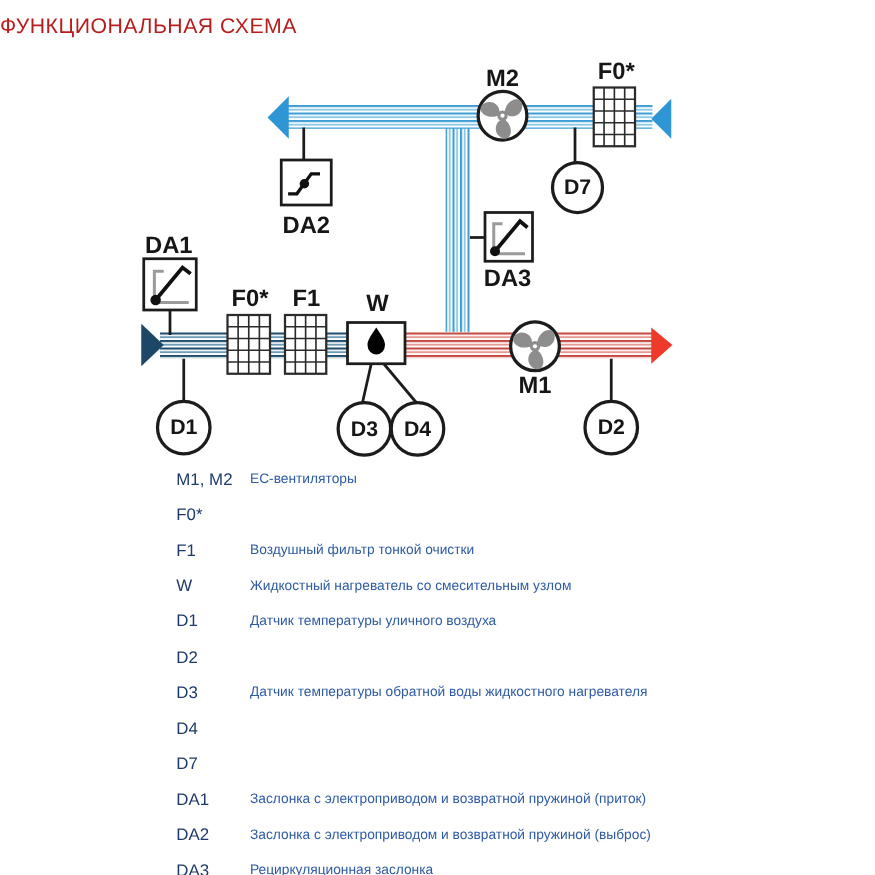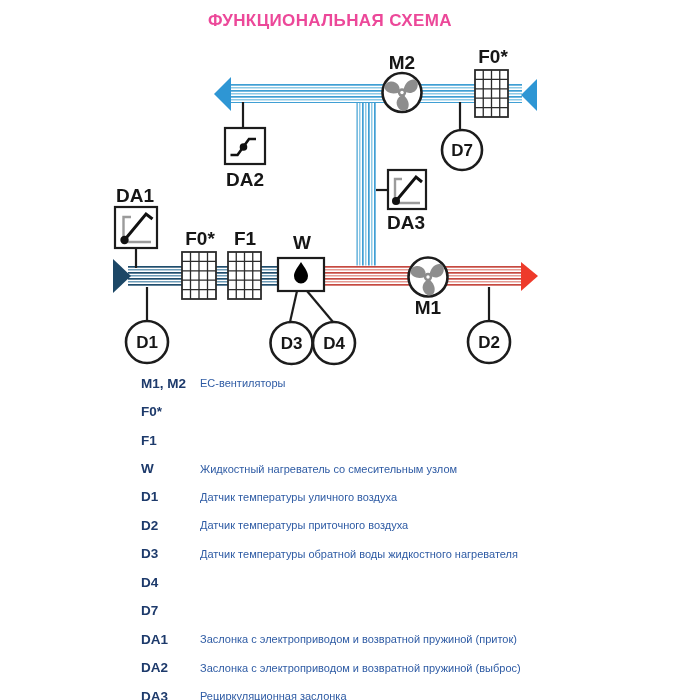--- a/index.html
+++ b/index.html
@@ -1,27 +1,27 @@
 <!DOCTYPE html>
 <html><head>
 <meta charset="utf-8">
 <style>
   html,body{margin:0;padding:0;background:#ffffff;}
   body{width:700px;height:700px;position:relative;overflow:hidden;
        font-family:"Liberation Sans",sans-serif;}
-  .title{position:absolute;left:0;top:11px;width:660px;text-align:center;
-         font-size:17px;font-weight:bold;letter-spacing:.4px;color:#ec4899;}
+  .title{position:absolute;left:0;top:11px;width:660px;
+         font-size:17px;font-weight:normal;letter-spacing:.4px;color:#b91c1c;}
   #schematic{position:absolute;left:0;top:0;}
   .lbl{font-family:"Liberation Sans",sans-serif;font-weight:bold;font-size:19px;
        fill:#161616;text-anchor:middle;}
   .clbl{font-family:"Liberation Sans",sans-serif;font-weight:bold;font-size:17px;
         fill:#161616;text-anchor:middle;}
   .legend{position:absolute;left:113px;top:369px;width:560px;}
   .lrow{height:28.45px;display:flex;align-items:center;}
-  .lkey{width:59px;flex:0 0 59px;font-size:13.5px;font-weight:bold;color:#1d3a6b;padding-left:28px;}
+  .lkey{width:59px;flex:0 0 59px;font-size:13.5px;font-weight:normal;color:#1d3a6b;padding-left:28px;}
   .ldesc{font-size:11px;color:#2e5ba4;}
 </style>
 </head>
 <body>
 
 <div class="title">ФУНКЦИОНАЛЬНАЯ СХЕМА</div>
 
 <svg id="schematic" width="700" height="368" viewBox="0 0 700 368">
   <defs>
     <pattern id="hBlue" patternUnits="userSpaceOnUse" x="0" y="84" width="6" height="6">
@@ -157,32 +157,32 @@
 <div class="legend">
   <div class="lrow">
     <span class="lkey">M1, M2</span>
     <span class="ldesc">ЕС-вентиляторы</span>
   </div>
   <div class="lrow">
     <span class="lkey">F0*</span>
   </div>
   <div class="lrow">
     <span class="lkey">F1</span>
+    <span class="ldesc">Воздушный фильтр тонкой очистки</span>
   </div>
   <div class="lrow">
     <span class="lkey">W</span>
     <span class="ldesc">Жидкостный нагреватель со смесительным узлом</span>
   </div>
   <div class="lrow">
     <span class="lkey">D1</span>
     <span class="ldesc">Датчик температуры уличного воздуха</span>
   </div>
   <div class="lrow">
     <span class="lkey">D2</span>
-    <span class="ldesc">Датчик температуры приточного воздуха</span>
   </div>
   <div class="lrow">
     <span class="lkey">D3</span>
     <span class="ldesc">Датчик температуры обратной воды жидкостного нагревателя</span>
   </div>
   <div class="lrow">
     <span class="lkey">D4</span>
   </div>
   <div class="lrow">
     <span class="lkey">D7</span>

